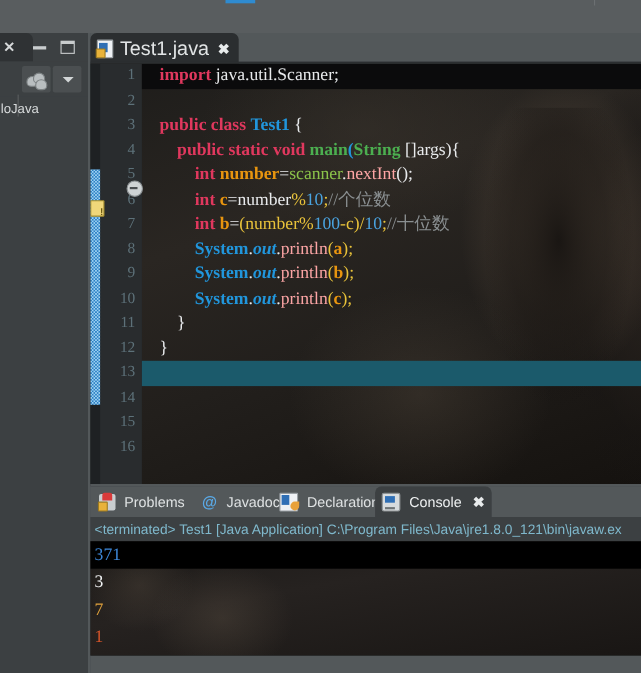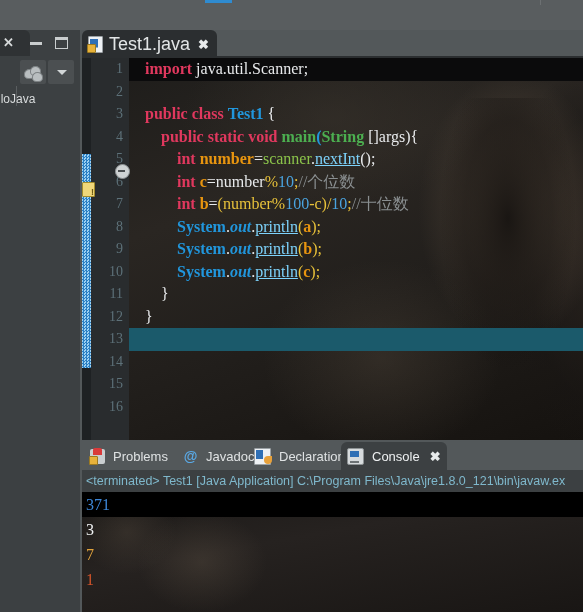--- a/index.html
+++ b/index.html
@@ -218,21 +218,21 @@
   .kw      { color:#e0385e; font-weight:bold; }
   .type    { color:#2196dc; font-weight:bold; }
   .cls     { color:#2196dc; font-weight:bold; }
   .grn     { color:#4caf50; font-weight:bold; }
   .grn2    { color:#8bc34a; }
   .plain   { color:#e8eaec; }
   .cmt     { color:#8a8f91; }
   .num     { color:#4aa3df; }
   .field   { color:#2196dc; font-weight:bold; font-style:italic; }
   .var     { color:#e8950f; font-weight:bold; }
-  .meth    { color:#7dd3fc;text-decoration:underline; }
+  .meth    { color:#fca5a5; }
   .ylw     { color:#e8c23a; }
   .wavy {
     text-decoration: underline wavy #e8c23a;
     text-decoration-skip-ink:none;
   }
 
   
   .v-scroll {
     position:absolute; right:0; top:0; width:0px; height:384px;
   }
@@ -288,21 +288,21 @@
   }
   .ctab-close { font-weight:bold; font-size:13px; color:#e8ebec; margin-left:2px; }
 
   .terminated-bar {
     position:absolute; left:0; top:28px; width:501px; height:22px;
     background:#3c4042;
     color:#7fb8cc; font-size:12.5px; line-height:22px;
     padding-left:4px; white-space:nowrap; overflow:hidden;
   }
   .console-out {
-    position:absolute; left:0; top:50px; width:501px; height:120px;
+    position:absolute; left:0; top:50px; width:501px; height:104px;
     overflow:hidden;
     background:#17191a;
   }
   .console-wall {
     position:absolute; inset:0;
     background:
       radial-gradient(ellipse 90px 70px at 120px 70px, rgba(110,96,80,0.28) 0%, rgba(0,0,0,0) 72%),
       radial-gradient(ellipse 70px 60px at 45px 40px, rgba(120,104,86,0.22) 0%, rgba(0,0,0,0) 70%),
       linear-gradient(170deg, #1b1917 0%, #262220 40%, #191614 100%);
   }

